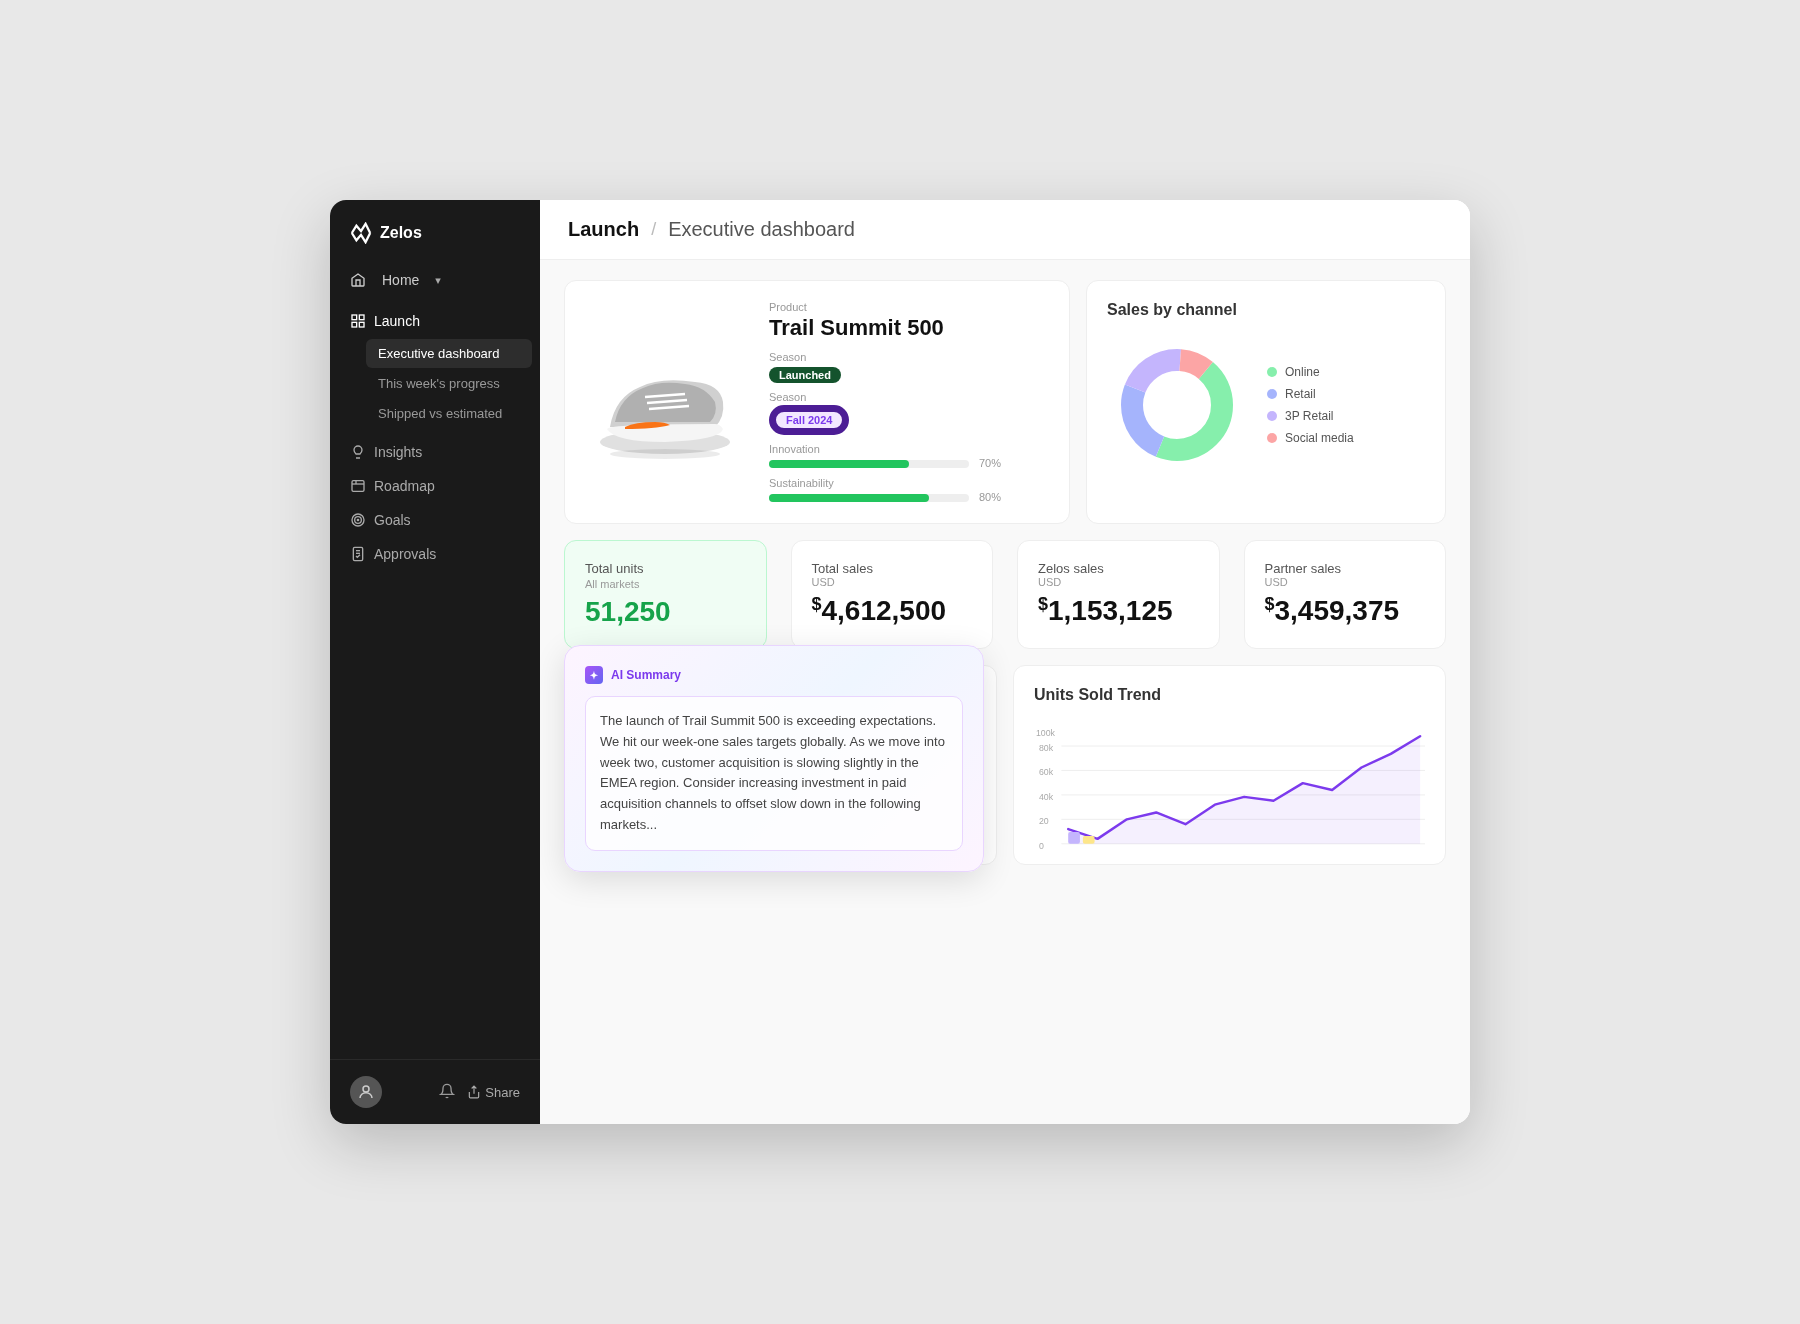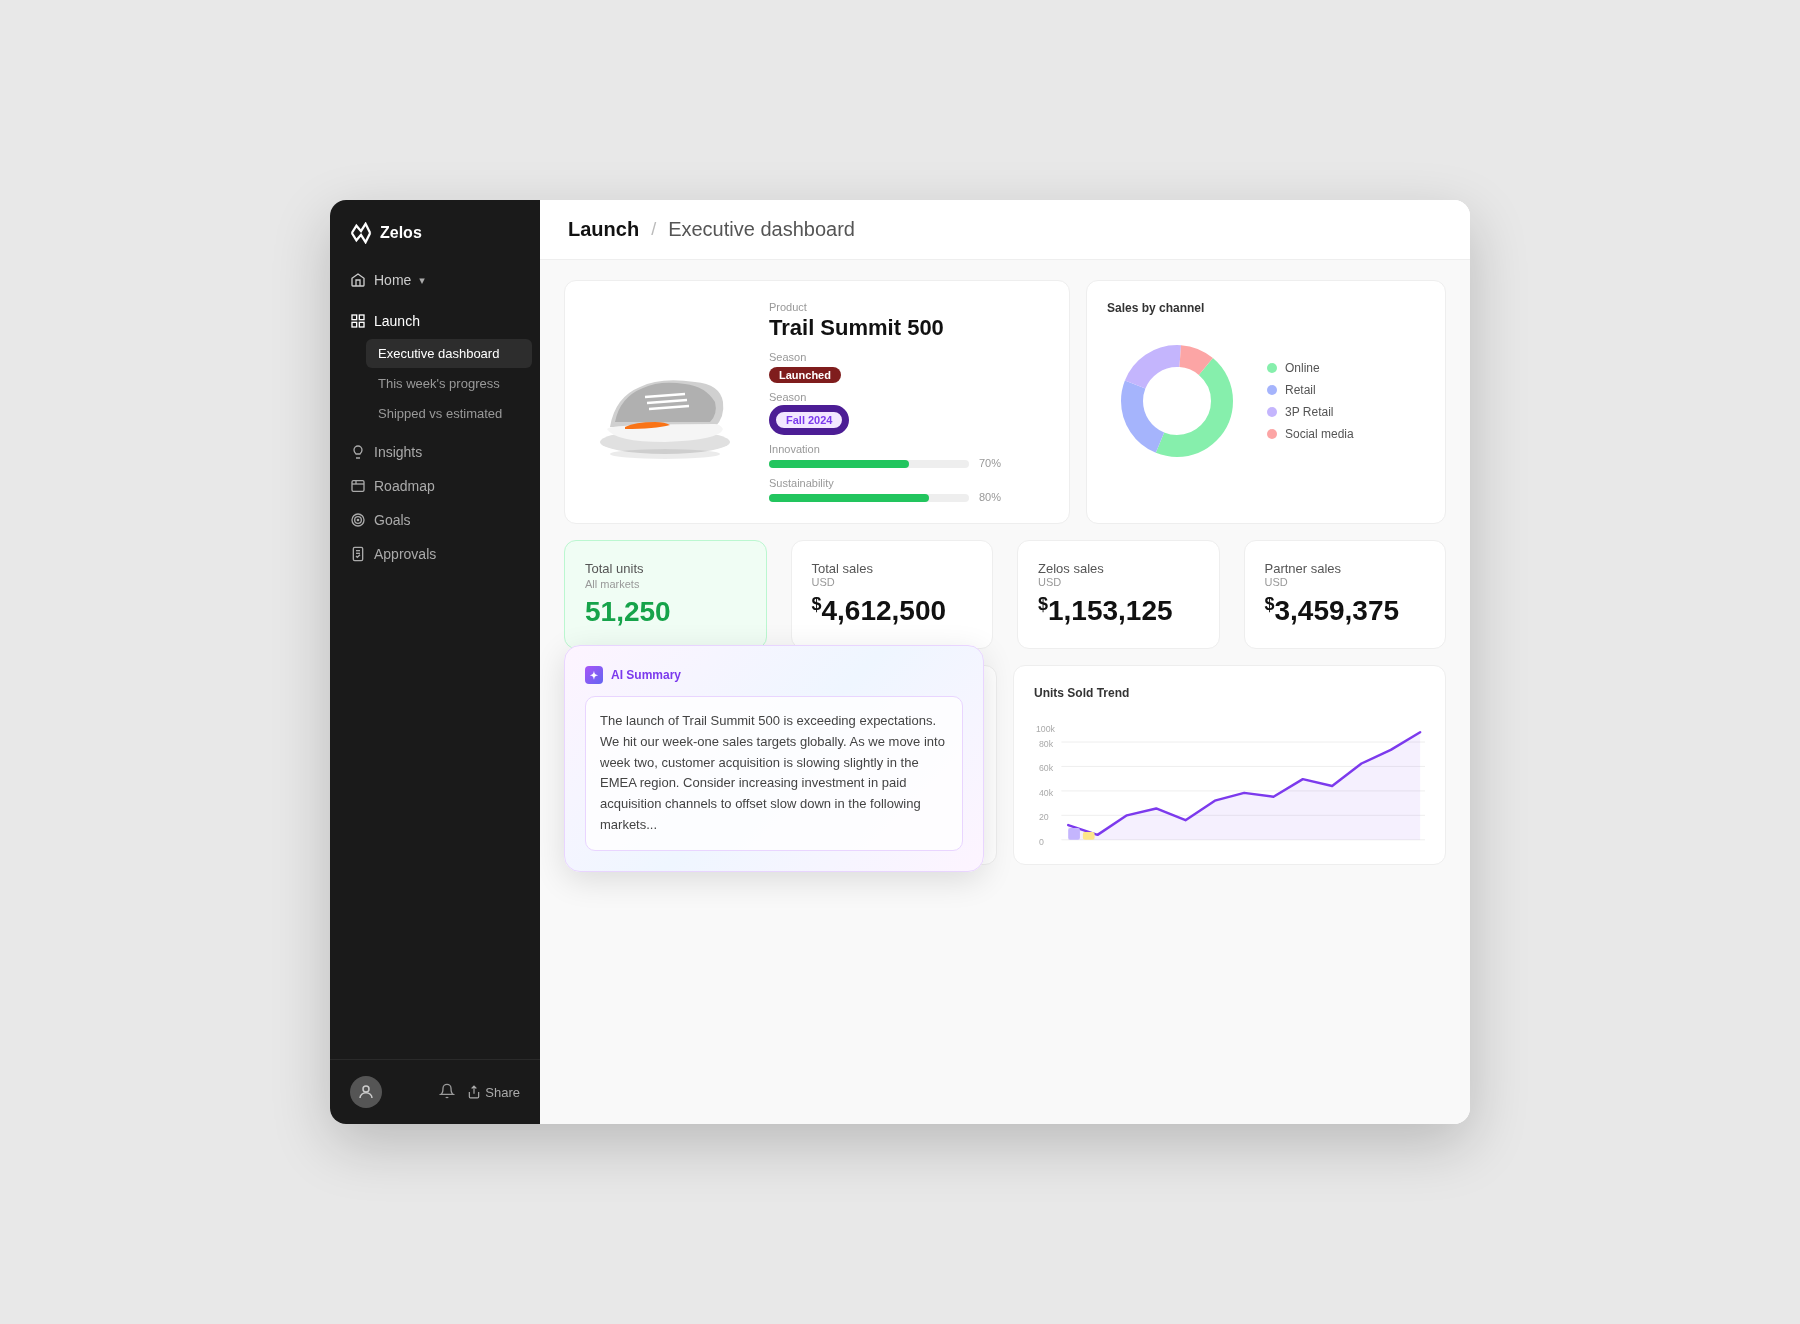--- a/index.html
+++ b/index.html
@@ -40,21 +40,21 @@
       font-size: 16px;
     }
     .sidebar-logo .logo-icon {
       width: 22px;
       height: 22px;
       color: #fff;
     }
     .sidebar-home {
       display: flex;
       align-items: center;
-      gap: 8px;
+      gap: 16px;
       padding: 10px 20px;
       color: #ccc;
       font-size: 14px;
       cursor: pointer;
     }
     .sidebar-section {
       padding: 6px 0;
     }
     .sidebar-item {
       display: flex;
@@ -188,21 +188,21 @@
     .product-info { flex: 1; }
     .product-label { font-size: 11px; color: #999; margin-bottom: 2px; }
     .product-name { font-size: 22px; font-weight: 700; color: #111; margin-bottom: 10px; }
     .badge {
       display: inline-block;
       padding: 2px 10px;
       border-radius: 20px;
       font-size: 11px;
       font-weight: 600;
     }
-    .badge-launched { background: #7f1d1d; color: #fff; }
+    .badge-launched { background: #14532d; color: #fff; }
     .badge-season { background: #f3e8ff; color: #7c3aed; border: 7px solid #4c1d95; }
     .meta-label { font-size: 11px; color: #999; margin-bottom: 2px; margin-top: 8px; }
     .progress-bar-wrap {
       background: #eee;
       border-radius: 4px;
       height: 8px;
       width: 200px;
       margin-top: 2px;
     }
     .progress-bar-fill {
@@ -215,21 +215,21 @@
 
     
     .channel-card {
       width: 360px;
       flex-shrink: 0;
       background: #fff;
       border-radius: 12px;
       border: 1px solid #eee;
       padding: 20px;
     }
-    .card-title { font-size: 12px; font-weight: 600; color: #333; margin-bottom: 16px; }
+    .card-title { font-size: 16px; font-weight: 600; color: #333; margin-bottom: 16px; }
     .donut-container {
       display: flex;
       align-items: center;
       gap: 20px;
     }
     .donut-svg { width: 140px; height: 140px; }
     .legend { display: flex; flex-direction: column; gap: 8px; }
     .legend-item { display: flex; align-items: center; gap: 8px; font-size: 12px; color: #555; }
     .legend-dot { width: 10px; height: 10px; border-radius: 50%; flex-shrink: 0; }
 

